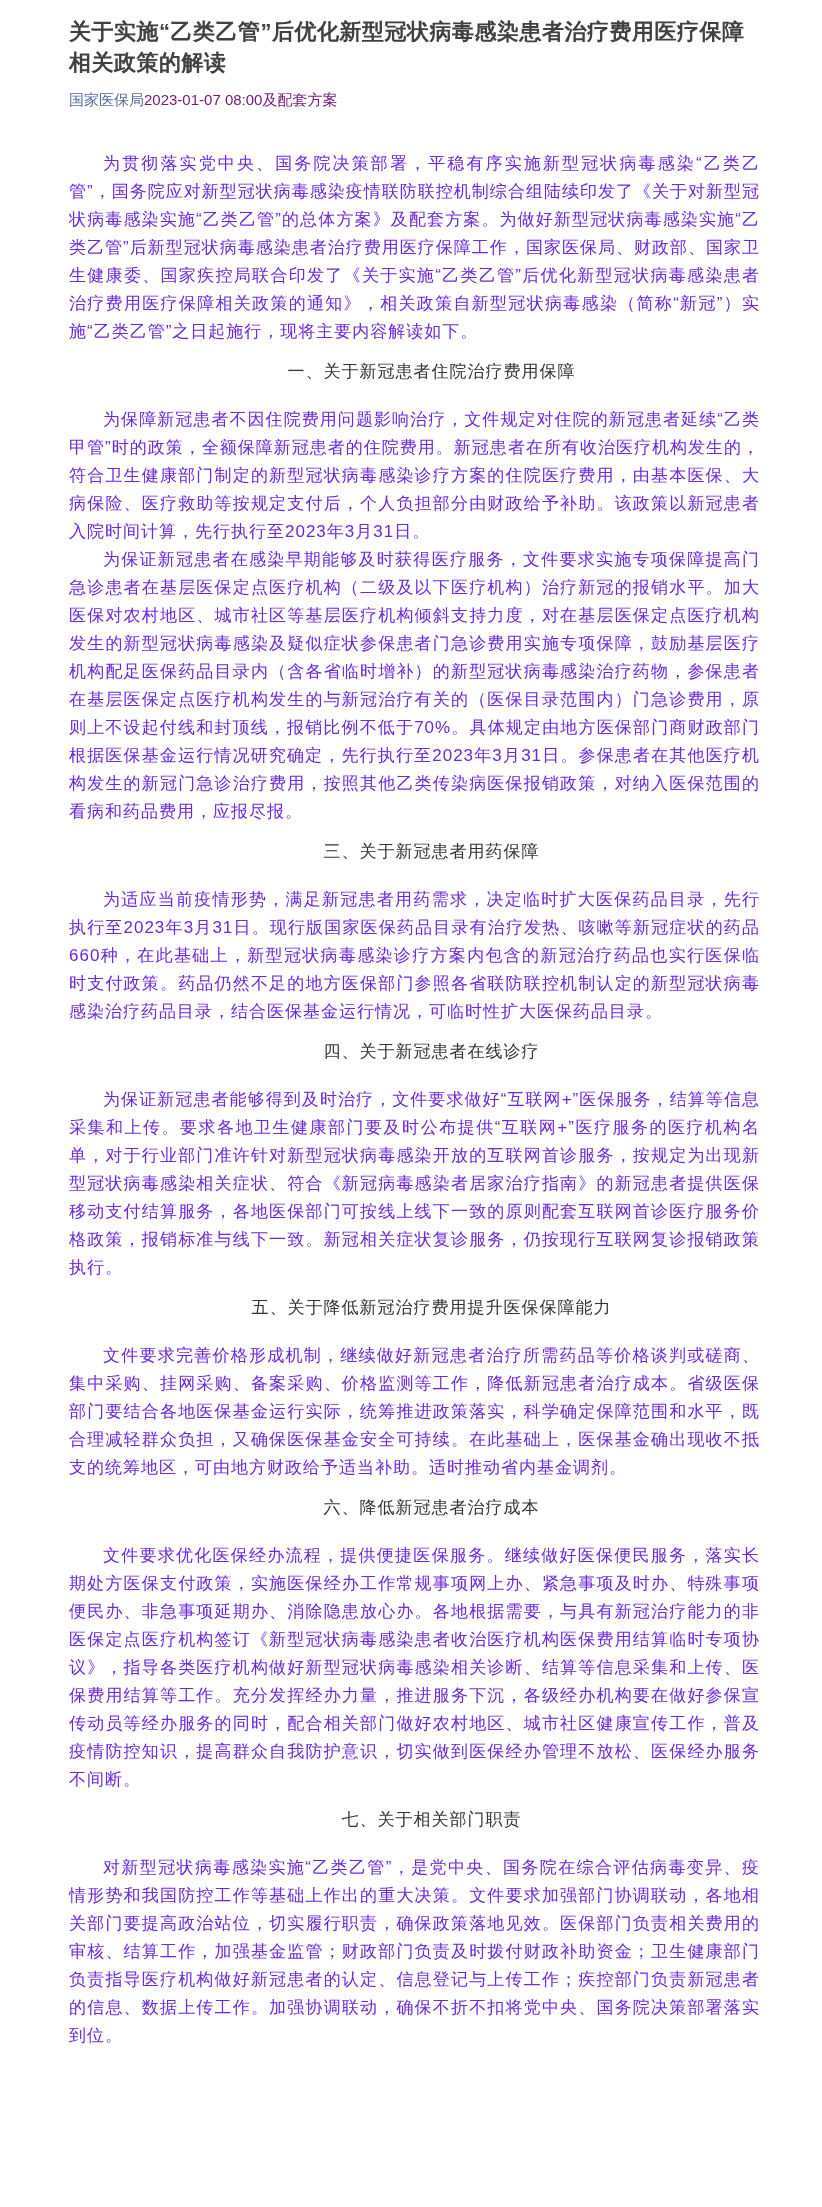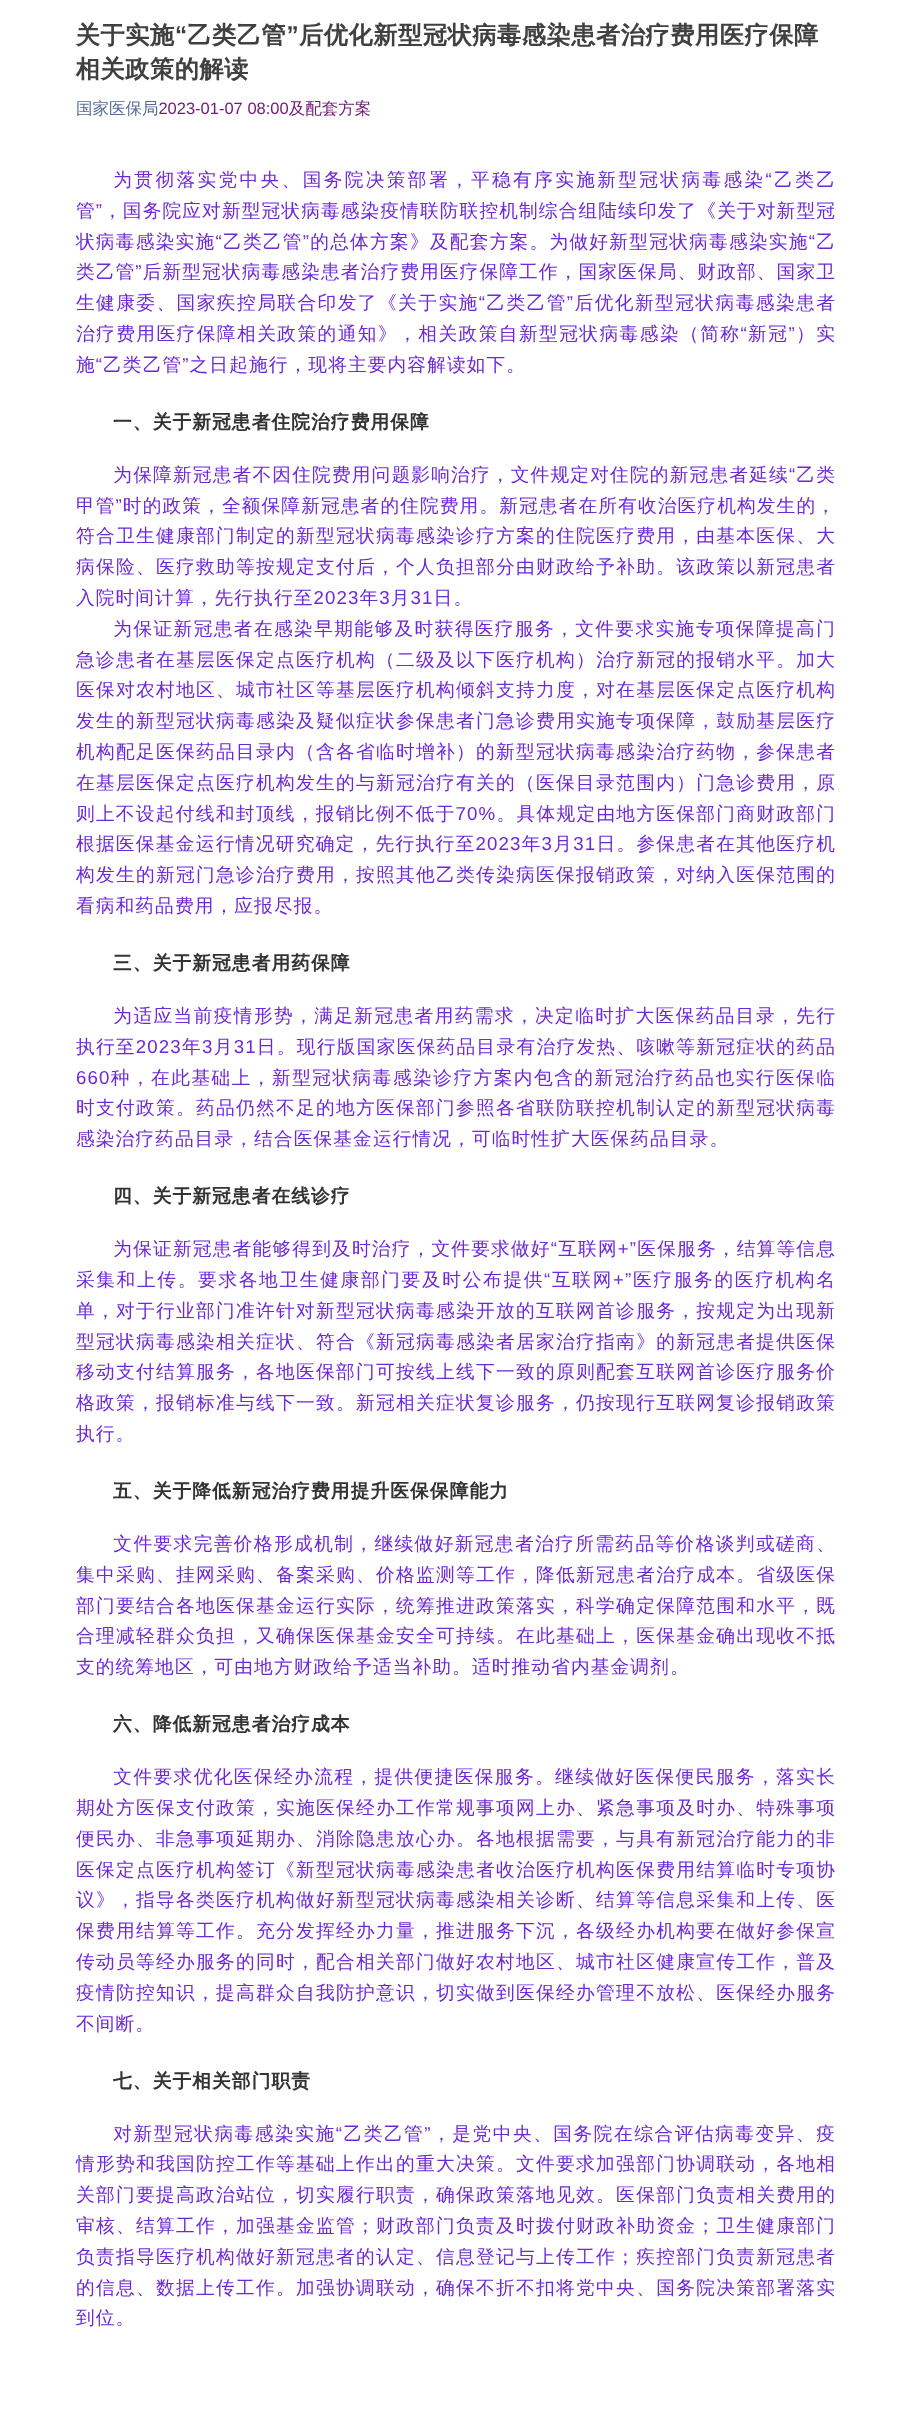--- a/index.html
+++ b/index.html
@@ -46,27 +46,28 @@
     color: #6d28d9;
     text-align: justify;
     text-indent: 2em;
     letter-spacing: 1px;
     word-break: break-all;
   }
   .intro {
     margin-top: 40px !important;
   }
   .section-heading {
-    margin: 24px 0 20px 0;
+    margin: 12px 0 20px 0;
     font-size: 17px;
-    font-weight: 700;
+    font-weight: 400;
     line-height: 28px;
     color: #333333;
     text-indent: 2em;
     letter-spacing: 1px;
+    text-align: center;
   }
 </style>
 </head>
 <body>
 
 <div class="article">
 
   <h1 class="title">关于实施“乙类乙管”后优化新型冠状病毒感染患者治疗费用医疗保障相关政策的解读</h1>
 
   <div class="byline">

